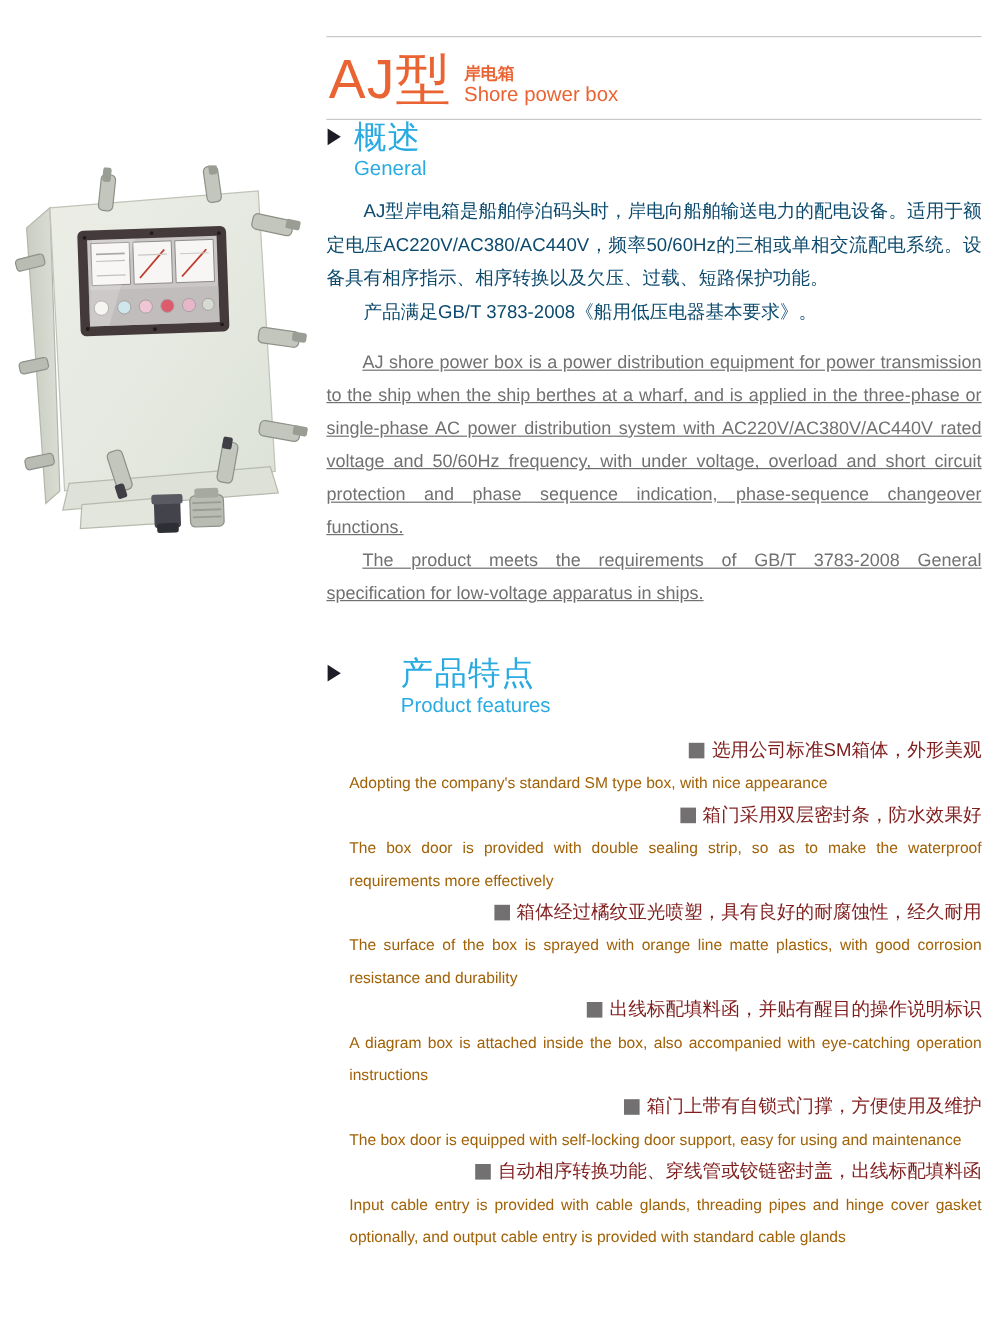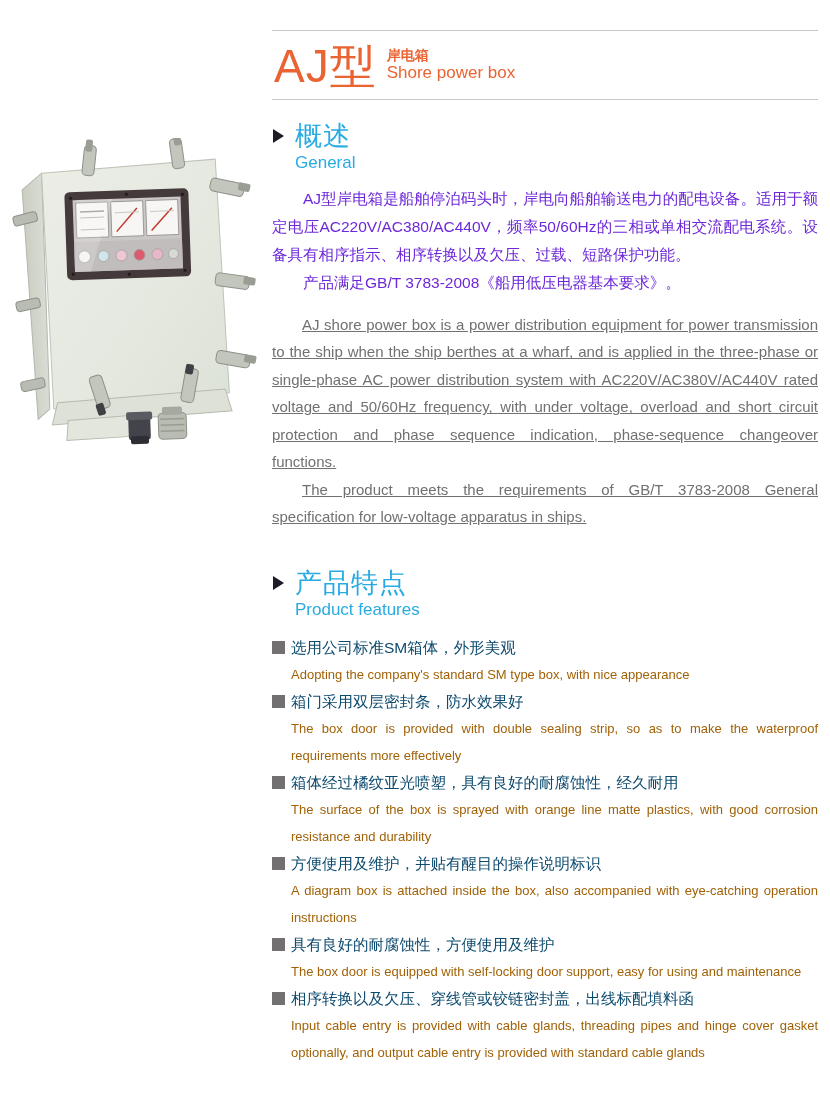--- a/index.html
+++ b/index.html
@@ -13,60 +13,60 @@
   .photo-wrap {
     position:absolute; left:8px; top:138px; width:256px; height:326px;
   }
   .content {
     position:absolute; left:272px; top:0; width:546px;
   }
   .rule { height:1px; background:#c7c7c9; }
   .rule.top { margin-top:30px; }
 
   
-  .hdr { display:flex; align-items:flex-start; padding:12px 0 10px 2px; }
+  .hdr { display:flex; align-items:flex-end; padding:12px 0 10px 2px; }
   .hdr .model {
     font-size:46px; color:#ea6433; letter-spacing:1px; line-height:1;
     font-weight:400;
   }
   .hdr .sub { margin-left:10px; margin-top:4px; }
   .hdr .sub .zh { display:block; font-size:14px; font-weight:bold; color:#ea6433; line-height:1.15; }
   .hdr .sub .en { display:block; font-size:17px; color:#ea6433; line-height:1.2; }
 
   
-  .sec-head { display:flex; margin-top:22px; }
+  .sec-head { display:flex; }
   .sec-head .tri {
     width:0; height:0; margin:7px 11px 0 1px;
     border-top:7px solid transparent;
     border-bottom:7px solid transparent;
     border-left:11px solid #1d1d27;
   }
   .sec-head .zh { font-size:27px; color:#29abe2; line-height:1.1; letter-spacing:1px; }
   .sec-head .en { font-size:17px; color:#29abe2; line-height:1.25; }
 
   
   .para-zh {
     margin-top:12px;
-    font-size:15.5px; color:#6d28d9; line-height:28px;
+    font-size:15.5px; color:#0c4a6e; line-height:28px;
     text-align:justify; text-indent:2em;
   }
   .para-zh + .para-zh { margin-top:0; }
   .para-en {
     margin-top:14px;
     font-size:15px; color:#727071; line-height:27.5px;
     text-align:justify; text-indent:2em;text-decoration:underline;
   }
   .para-en + .para-en { margin-top:0; }
 
   
   .features { margin-top:14px; list-style:none; }
   .feat { margin-top:0; }
   .feat-zh {
     display:flex; align-items:flex-start;
-    font-size:15.5px; color:#0c4a6e; line-height:27px;
+    font-size:15.5px; color:#7f1d1d; line-height:27px;justify-content:flex-end;
   }
   .sq {
     flex:0 0 auto; width:13px; height:13px; background:#727071;
     margin:7px 6px 0 0;
   }
   .feat-en {
     padding-left:19px;
     font-size:13px; color:#a16207; line-height:27px;
     text-align:justify;
   }
@@ -206,21 +206,21 @@
       <div class="en">General</div>
     </div>
   </div>
 
   <p class="para-zh">AJ型岸电箱是船舶停泊码头时，岸电向船舶输送电力的配电设备。适用于额定电压AC220V/AC380/AC440V，频率50/60Hz的三相或单相交流配电系统。设备具有相序指示、相序转换以及欠压、过载、短路保护功能。</p>
   <p class="para-zh">产品满足GB/T 3783-2008《船用低压电器基本要求》。</p>
 
   <p class="para-en">AJ shore power box is a power distribution equipment for power transmission to the ship when the ship berthes at a wharf, and is applied in the three-phase or single-phase AC power distribution system with AC220V/AC380V/AC440V rated voltage and 50/60Hz frequency, with under voltage, overload and short circuit protection and phase sequence indication, phase-sequence changeover functions.</p>
   <p class="para-en">The product meets the requirements of GB/T 3783-2008 General specification for low-voltage apparatus in ships.</p>
 
-  <div class="sec-head" style="margin-top:38px;">
+  <div class="sec-head" style="margin-top:38px;gap:39px;">
     <div class="tri"></div>
     <div>
       <div class="zh">产品特点</div>
       <div class="en">Product features</div>
     </div>
   </div>
 
   <ul class="features">
     <li class="feat">
       <div class="feat-zh">
@@ -239,32 +239,32 @@
     <li class="feat">
       <div class="feat-zh">
           <span class="sq"></span>
           <span>箱体经过橘纹亚光喷塑，具有良好的耐腐蚀性，经久耐用</span>
         </div>
       <div class="feat-en">The surface of the box is sprayed with orange line matte plastics, with good corrosion resistance and durability</div>
     </li>
     <li class="feat">
       <div class="feat-zh">
           <span class="sq"></span>
-          <span>方便使用及维护，并贴有醒目的操作说明标识</span>
+          <span>出线标配填料函，并贴有醒目的操作说明标识</span>
         </div>
       <div class="feat-en">A diagram box is attached inside the box, also accompanied with eye-catching operation instructions</div>
     </li>
     <li class="feat">
       <div class="feat-zh">
           <span class="sq"></span>
-          <span>具有良好的耐腐蚀性，方便使用及维护</span>
+          <span>箱门上带有自锁式门撑，方便使用及维护</span>
         </div>
       <div class="feat-en">The box door is equipped with self-locking door support, easy for using and maintenance</div>
     </li>
     <li class="feat">
       <div class="feat-zh">
           <span class="sq"></span>
-          <span>相序转换以及欠压、穿线管或铰链密封盖，出线标配填料函</span>
+          <span>自动相序转换功能、穿线管或铰链密封盖，出线标配填料函</span>
         </div>
       <div class="feat-en">Input cable entry is provided with cable glands, threading pipes and hinge cover gasket optionally, and output cable entry is provided with standard cable glands</div>
     </li>
   </ul>
 </div>
 
 </body></html>

